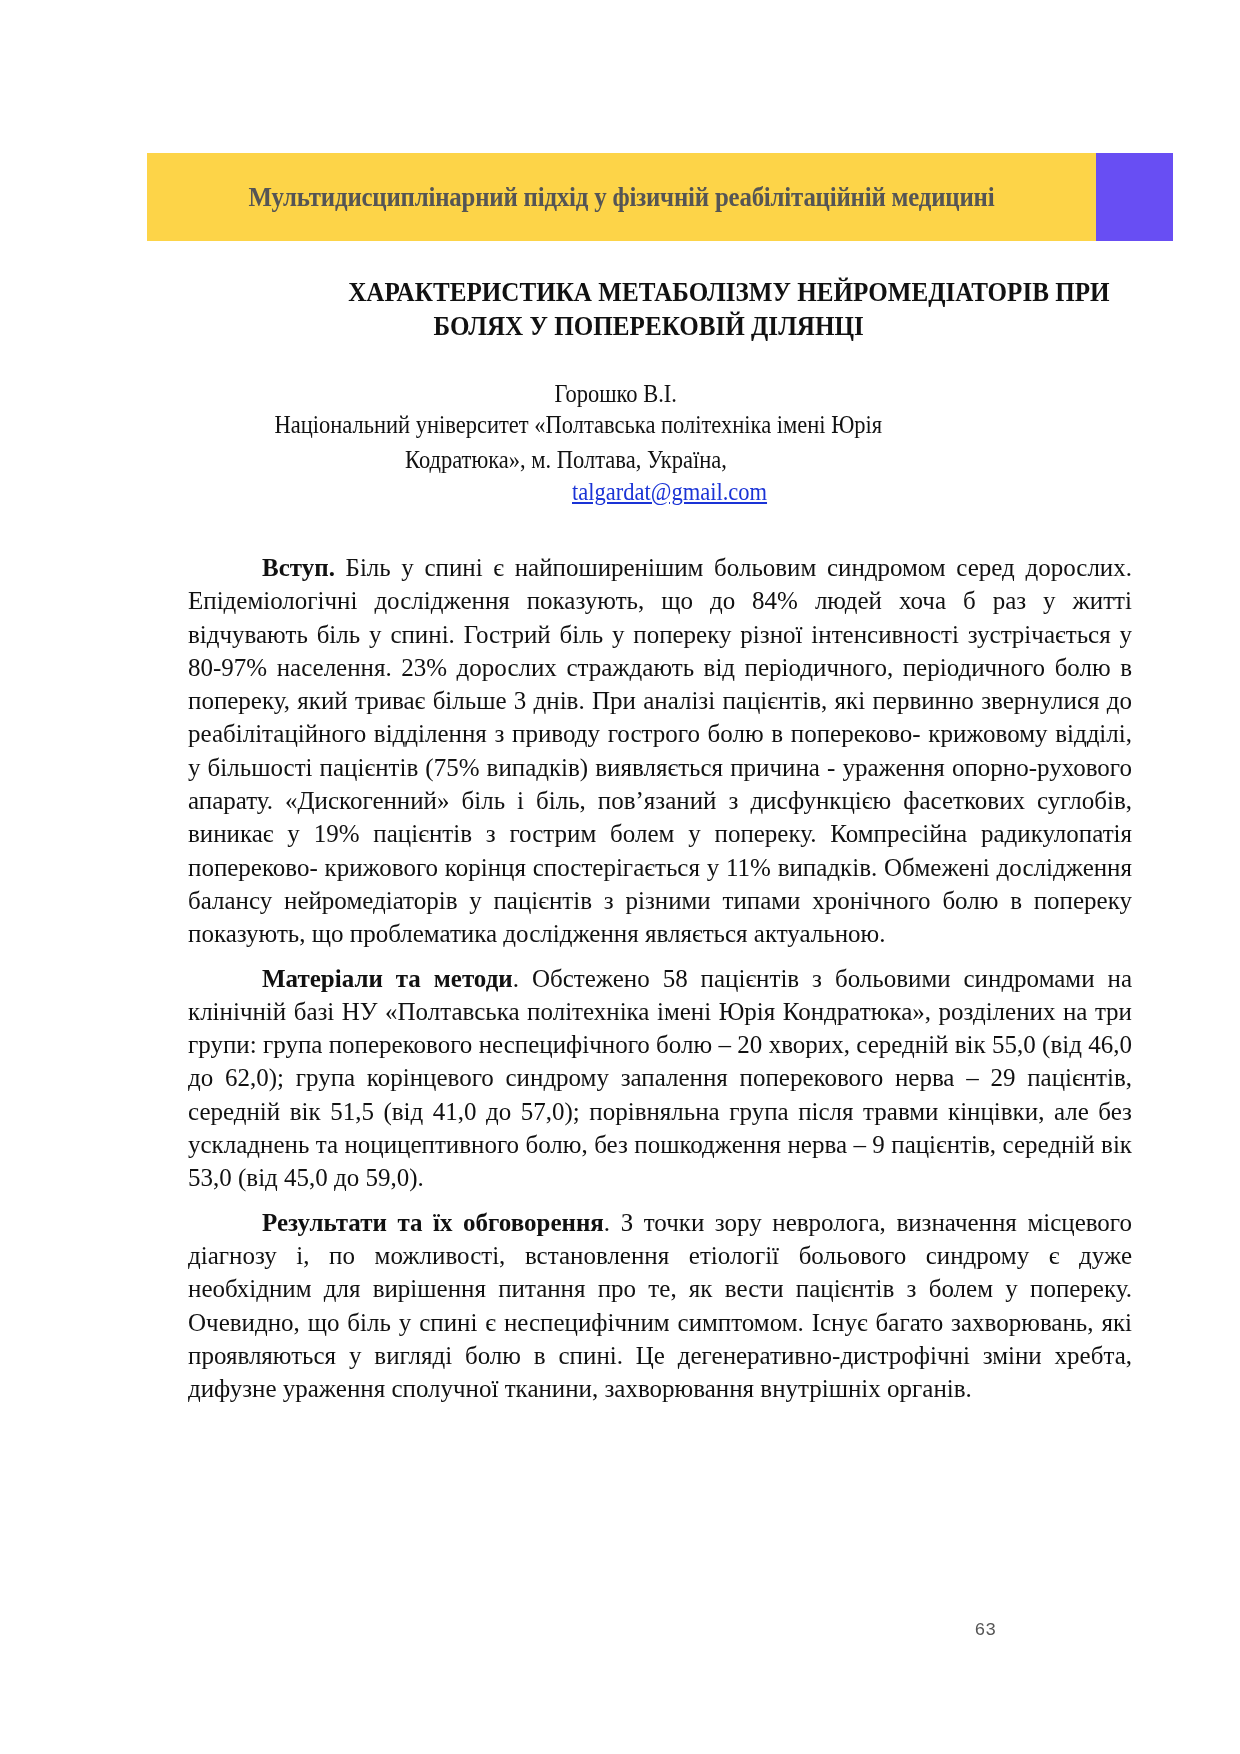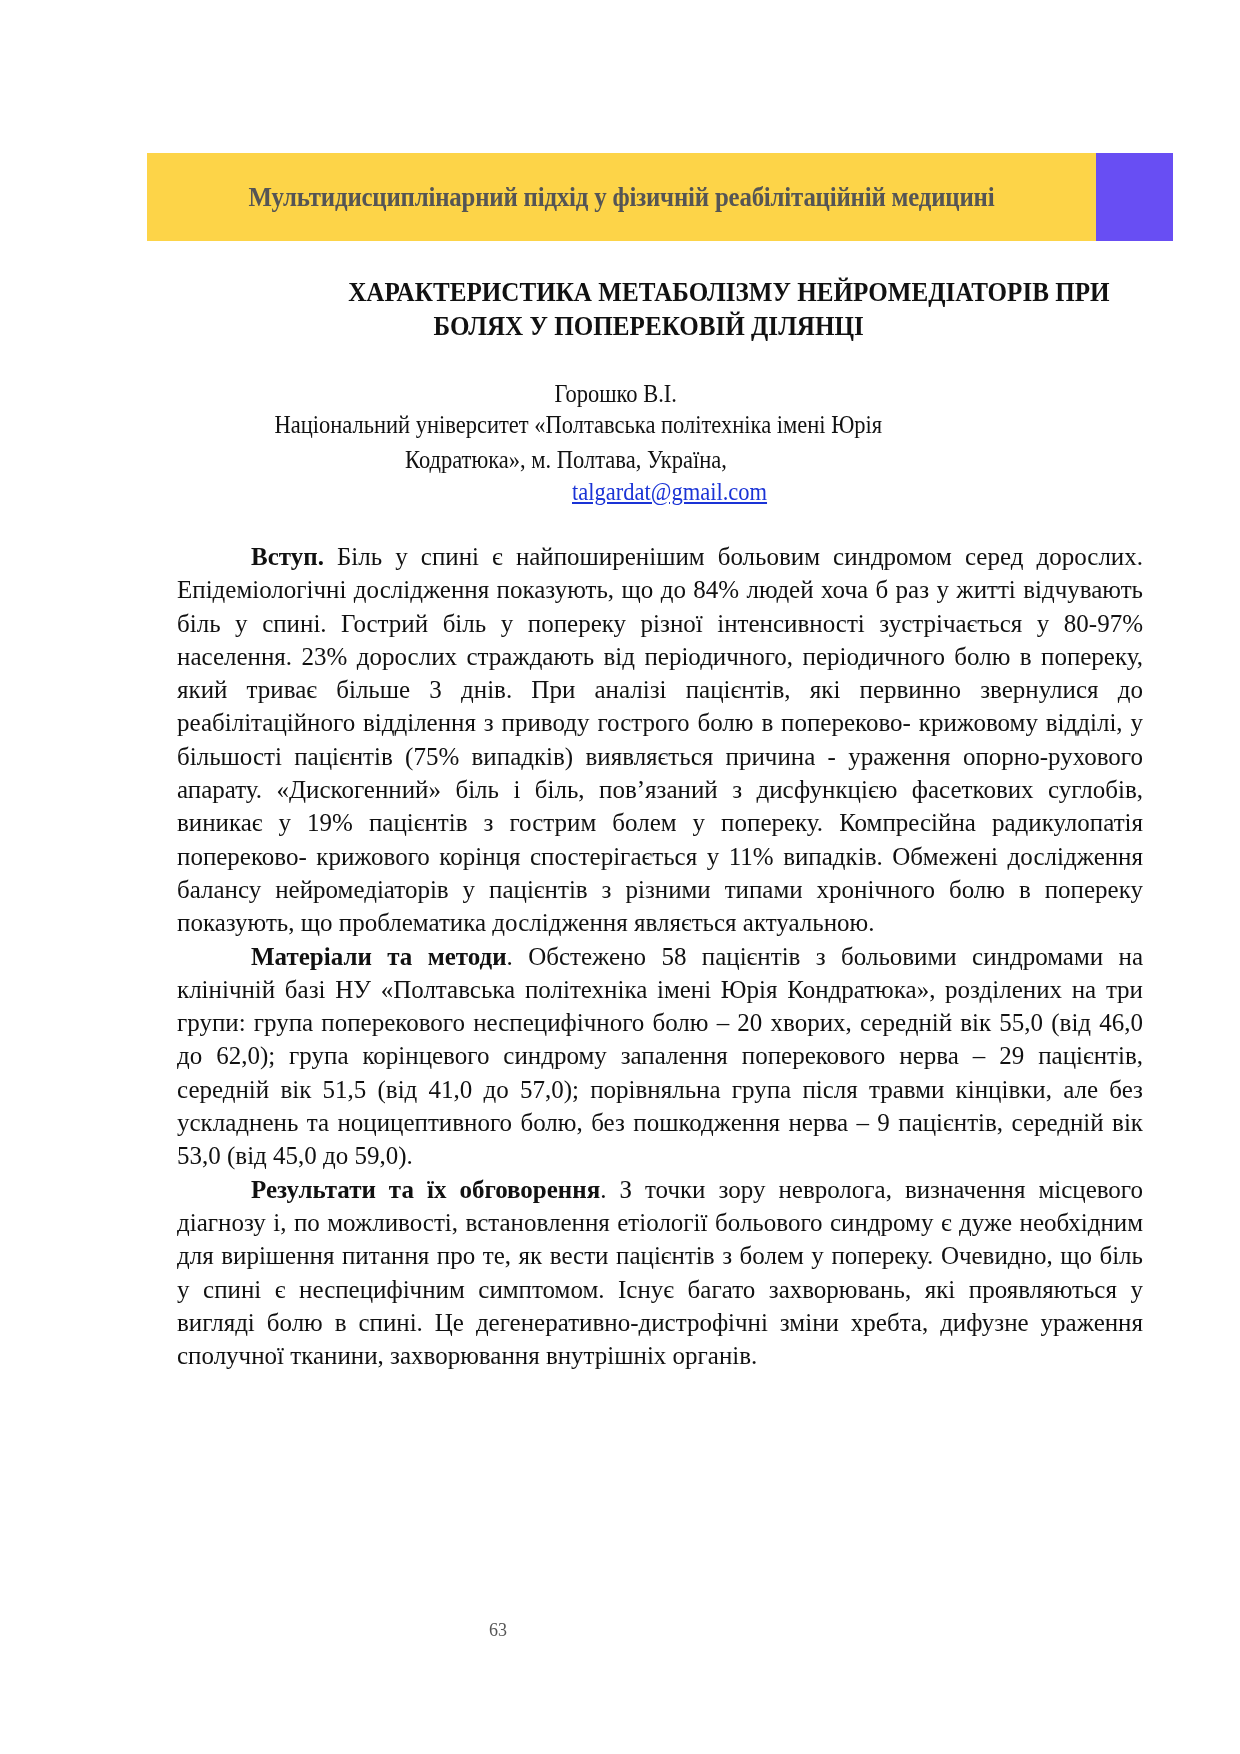--- a/index.html
+++ b/index.html
@@ -19,24 +19,24 @@
     .title .t1 { display: block; text-align: right; padding-right: 18px; }
     .title .t2 { display: block; text-align: left; padding-left: 215px; }
     .author { position: absolute; left: 0; width: 1240px; font-size: 25px; line-height: 34px; }
     .author-name { top: 377px; padding-left: 616px; transform: scaleX(0.9); transform-origin: left; }
     .affil1 { top: 408px; padding-left: 305px; transform: scaleX(0.9); transform-origin: left; }
     .affil2 { top: 443px; padding-left: 450px; transform: scaleX(0.9); transform-origin: left; }
     .email { top: 475px; padding-left: 572px; }
     .email a { color: #1a33d6; text-decoration: underline; transform: scaleX(0.9); display: inline-block; transform-origin: left; }
     .body { position: absolute; left: 177px; top: 540px; width: 966px;
             font-size: 25px; line-height: 33.3px; text-align: justify; }
-    .body p { margin: 0; text-indent: 74px; }
+    .body p { margin: 11px; text-indent: 74px; }
     .body b { font-weight: bold; }
-    .page-num { position: absolute; left: 0; width: 996px; top: 1620px; text-align: center;
-                font-family: Liberation Serif, serif; font-size: 18px; color: #555; }
+    .page-num { position: absolute; left: 0; width: 996px; top: 1620px; text-align: right;
+                font-family: Liberation Mono, monospace; font-size: 18px; color: #555; }
   </style>
 </head>
 <body>
 
 <div class="banner" style="background: rgb(253, 212, 72);"></div>
 <div class="banner-accent" style="background: rgb(104, 78, 243);"></div>
 <div class="banner-title">Мультидисциплінарний підхід у фізичній реабілітаційній медицині</div>
 
 <div class="title">
   <span class="t1">ХАРАКТЕРИСТИКА МЕТАБОЛІЗМУ НЕЙРОМЕДІАТОРІВ ПРИ</span>

